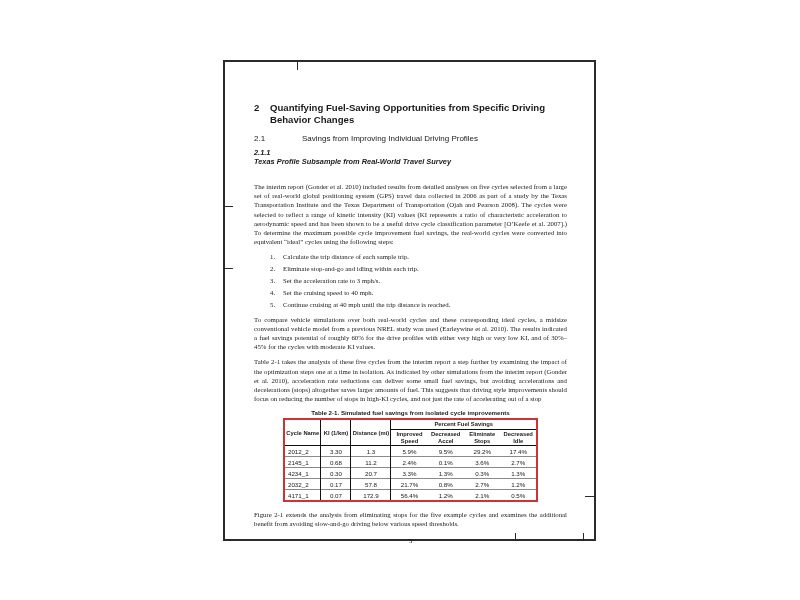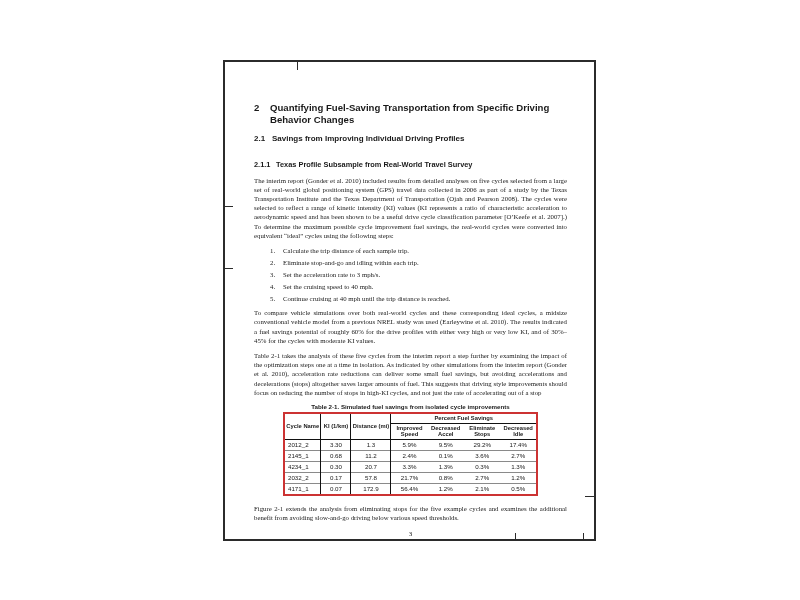--- a/index.html
+++ b/index.html
@@ -10,25 +10,25 @@
   .sheet { position:absolute; left:223px; top:60px; width:373px; height:481px;
            background:#fff; border:2px solid #2b2b2b;
            padding:40px 27px 0 29px; }
 
   .crop-mark { position:absolute; background:#2b2b2b; }
 
   
   .h1 { display:flex; font-family:"Liberation Sans", sans-serif; font-weight:bold;
         font-size:9.6px; line-height:11.5px; margin-bottom:9px; }
   .h1 .num { width:16px; flex:none; }
-  .h2 { display:flex; font-family:"Liberation Sans", sans-serif; font-weight:bold;
-        font-size:8px; line-height:9px; margin-bottom:18px; }
+  .h2 { display:flex; font-family:"Liberation Sans", sans-serif; font-weight:normal;
+        font-size:8px; line-height:9px; margin-bottom:6px;gap:30px; }
   .h2 .num { width:18px; flex:none; }
   .h3 { display:flex; font-family:"Liberation Sans", sans-serif; font-weight:bold;
-        font-size:7.4px; line-height:8.5px; margin-bottom:6px; }
+        font-style:italic; font-size:7.4px; line-height:8.5px; margin-bottom:16px;flex-direction:column; }
   .h3 .num { width:22px; flex:none; }
 
   
   .para { font-size:6.8px; line-height:9.2px; text-align:justify; margin-bottom:6px; }
 
   .steps { margin:0 0 5px 16px; }
   .step { display:flex; font-size:6.8px; line-height:9.2px; margin-bottom:2.8px; }
   .step .num { width:13px; flex:none; }
 
   
@@ -54,21 +54,21 @@
 </style>
 </head>
 <body>
 
 <div class="canvas">
 
   <div class="sheet">
 
     <div class="h1">
       <span class="num">2</span>
-      <span>Quantifying Fuel-Saving Transportation from Specific Driving Behavior Changes</span>
+      <span>Quantifying Fuel-Saving Opportunities from Specific Driving Behavior Changes</span>
     </div>
 
     <div class="h2">
       <span class="num">2.1</span>
       <span>Savings from Improving Individual Driving Profiles</span>
     </div>
 
     <div class="h3">
       <span class="num">2.1.1</span>
       <span>Texas Profile Subsample from Real-World Travel Survey</span>

